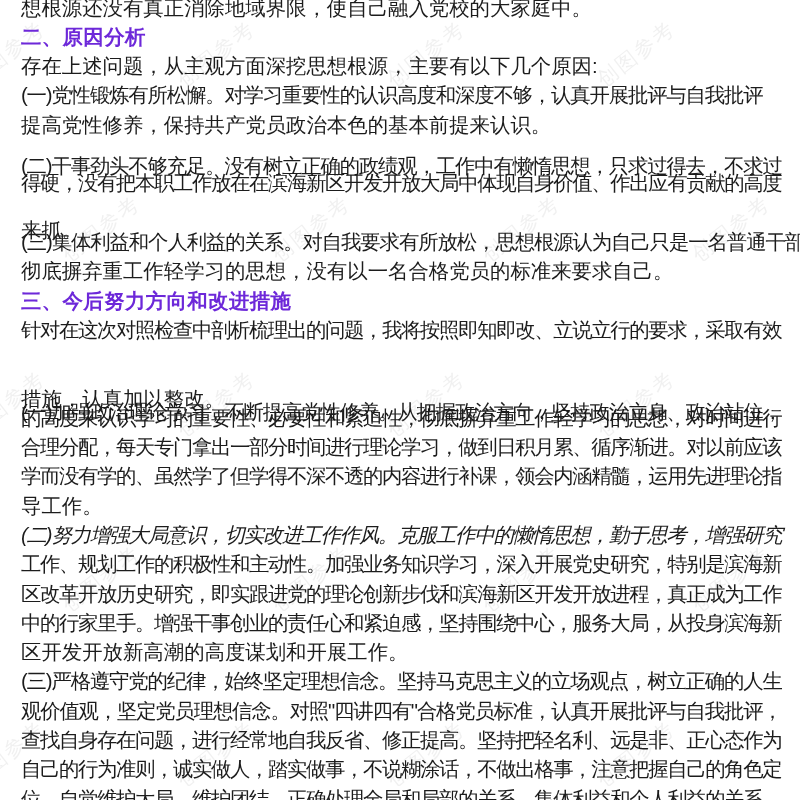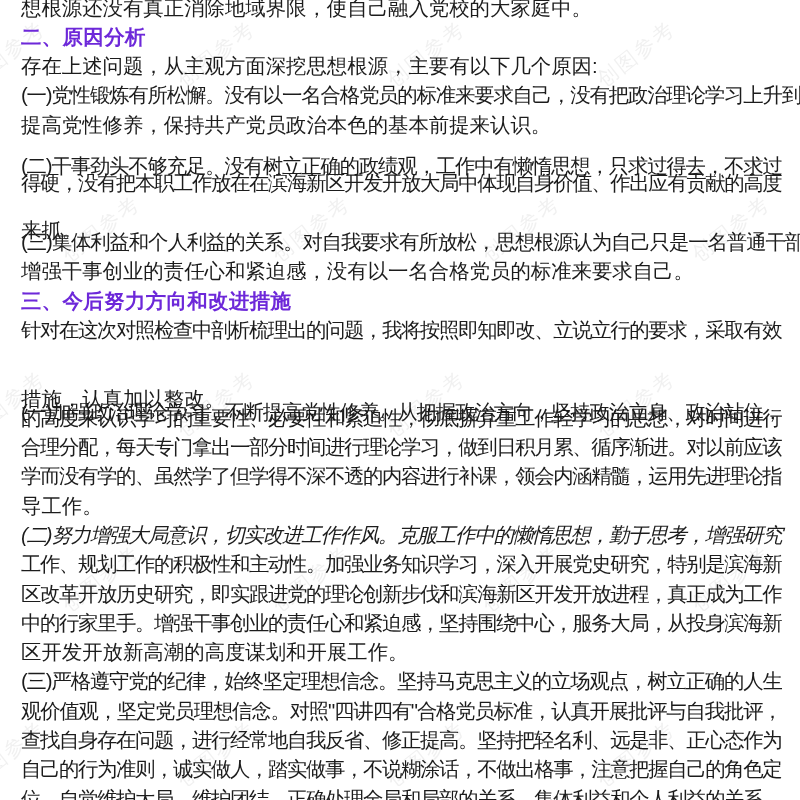--- a/index.html
+++ b/index.html
@@ -95,27 +95,27 @@
       <div class="watermark-mark" style="left: -40px; top: 740px;">创图参考</div>
       <div class="watermark-mark" style="left: 170px; top: 740px;">创图参考</div>
       <div class="watermark-mark" style="left: 380px; top: 740px;">创图参考</div>
       <div class="watermark-mark" style="left: 590px; top: 740px;">创图参考</div>
     </div>
 
   <div id="doc-body">
       <div class="doc-line" style="top: -6.5px; letter-spacing: 0px;">想根源还没有真正消除地域界限，使自己融入党校的大家庭中。</div>
       <div class="doc-line heading" style="top: 22.8px;">二、原因分析</div>
       <div class="doc-line" style="top: 52.1px; letter-spacing: 0px;">存在上述问题，从主观方面深挖思想根源，主要有以下几个原因:</div>
-      <div class="doc-line" style="top: 81.4px; letter-spacing: -1.175px;">(一)党性锻炼有所松懈。没有以一名合格党员的标准来要求自己，没有把政治理论学习上升到</div>
+      <div class="doc-line" style="top: 81.4px; letter-spacing: -1.175px;">(一)党性锻炼有所松懈。对学习重要性的认识高度和深度不够，认真开展批评与自我批评</div>
       <div class="doc-line" style="top: 110.7px; letter-spacing: 0px;">提高党性修养，保持共产党员政治本色的基本前提来认识。</div>
       <div class="doc-line" style="top: 152px; letter-spacing: -1.175px;">(二)干事劲头不够充足。没有树立正确的政绩观，工作中有懒惰思想，只求过得去，不求过</div>
       <div class="doc-line" style="top: 169.3px; letter-spacing: -1.385px;">得硬，没有把本职工作放在在滨海新区开发开放大局中体现自身价值、作出应有贡献的高度</div>
       <div class="doc-line" style="top: 216px; letter-spacing: 0px;">来抓。</div>
       <div class="doc-line" style="top: 227.9px; letter-spacing: -1.1px;">(三)集体利益和个人利益的关系。对自我要求有所放松，思想根源认为自己只是一名普通干部，</div>
-      <div class="doc-line" style="top: 257.2px; letter-spacing: 0px;">增强干事创业的责任心和紧迫感，没有以一名合格党员的标准来要求自己。</div>
+      <div class="doc-line" style="top: 257.2px; letter-spacing: 0px;">彻底摒弃重工作轻学习的思想，没有以一名合格党员的标准来要求自己。</div>
       <div class="doc-line heading" style="top: 286.5px;">三、今后努力方向和改进措施</div>
       <div class="doc-line" style="top: 315.8px; letter-spacing: -1.385px;">针对在这次对照检查中剖析梳理出的问题，我将按照即知即改、立说立行的要求，采取有效</div>
       <div class="doc-line" style="top: 345.1px; letter-spacing: 0px; margin-top: 40px;">措施，认真加以整改。</div>
       <div class="doc-line" style="top: 374.4px; letter-spacing: -1.175px; margin-top: 24px;">(一)加强政治理论学习，不断提高党性修养。从把握政治方向，坚持政治立身、政治站位，</div>
       <div class="doc-line" style="top: 403.7px; letter-spacing: -1.385px;">的高度来认识学习的重要性、必要性和紧迫性，彻底摒弃重工作轻学习的思想，对时间进行</div>
       <div class="doc-line" style="top: 433px; letter-spacing: -1.385px;">合理分配，每天专门拿出一部分时间进行理论学习，做到日积月累、循序渐进。对以前应该</div>
       <div class="doc-line" style="top: 462.3px; letter-spacing: -1.385px;">学而没有学的、虽然学了但学得不深不透的内容进行补课，领会内涵精髓，运用先进理论指</div>
       <div class="doc-line" style="top: 491.6px; letter-spacing: 0px;">导工作。</div>
       <div class="doc-line" style="top: 520.9px; letter-spacing: -1.175px; font-style: italic;">(二)努力增强大局意识，切实改进工作作风。克服工作中的懒惰思想，勤于思考，增强研究</div>
       <div class="doc-line" style="top: 550.2px; letter-spacing: -1.385px;">工作、规划工作的积极性和主动性。加强业务知识学习，深入开展党史研究，特别是滨海新</div>

